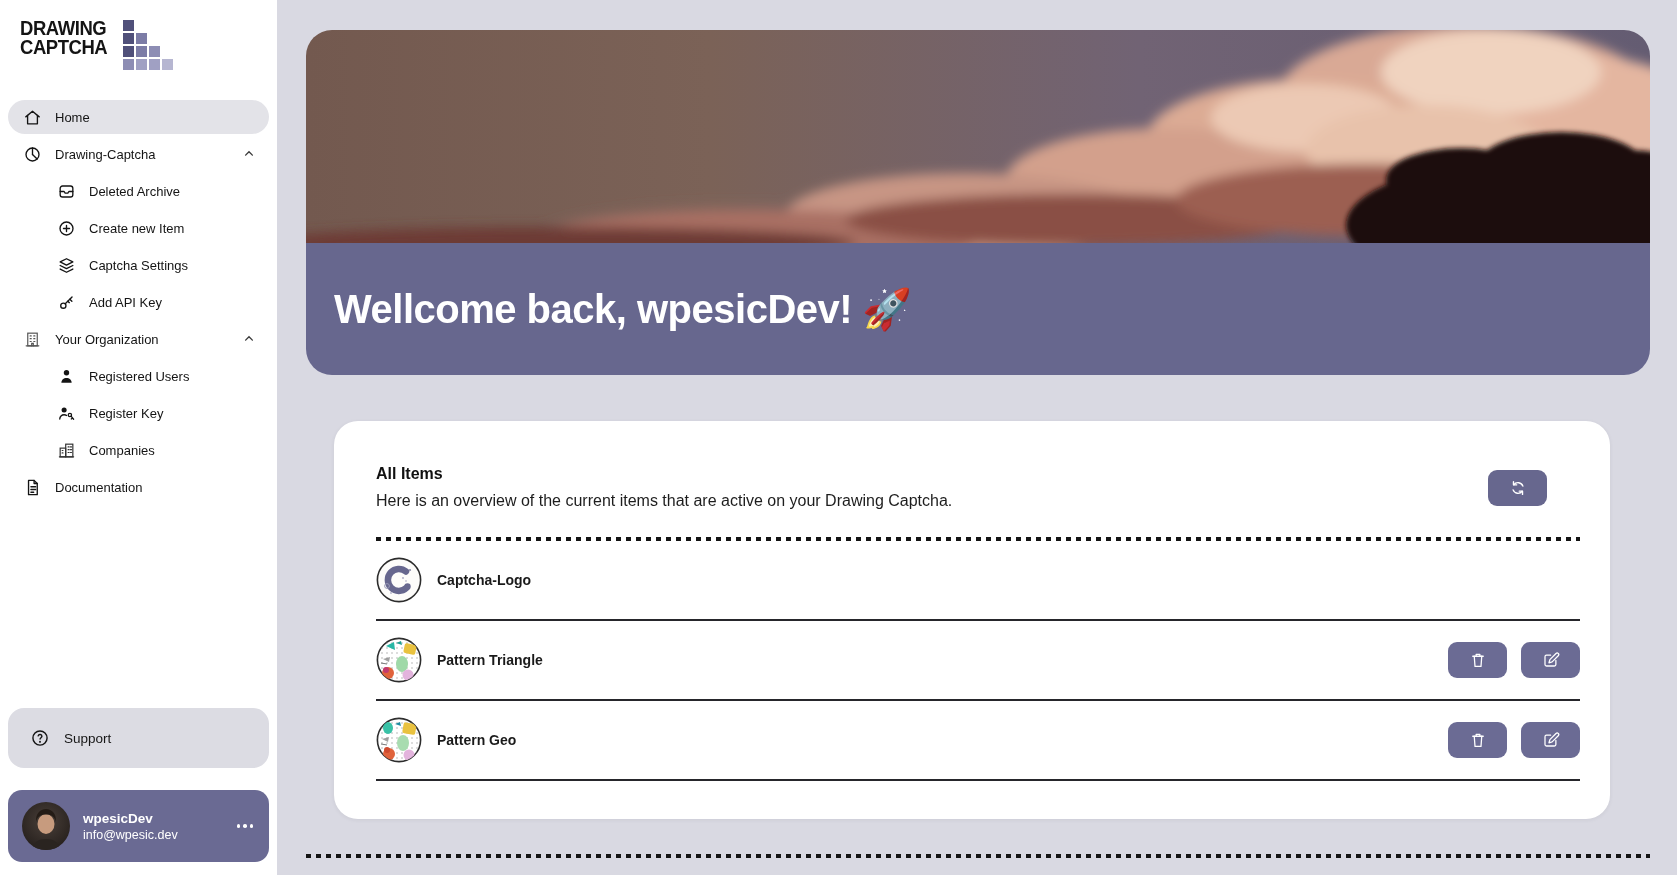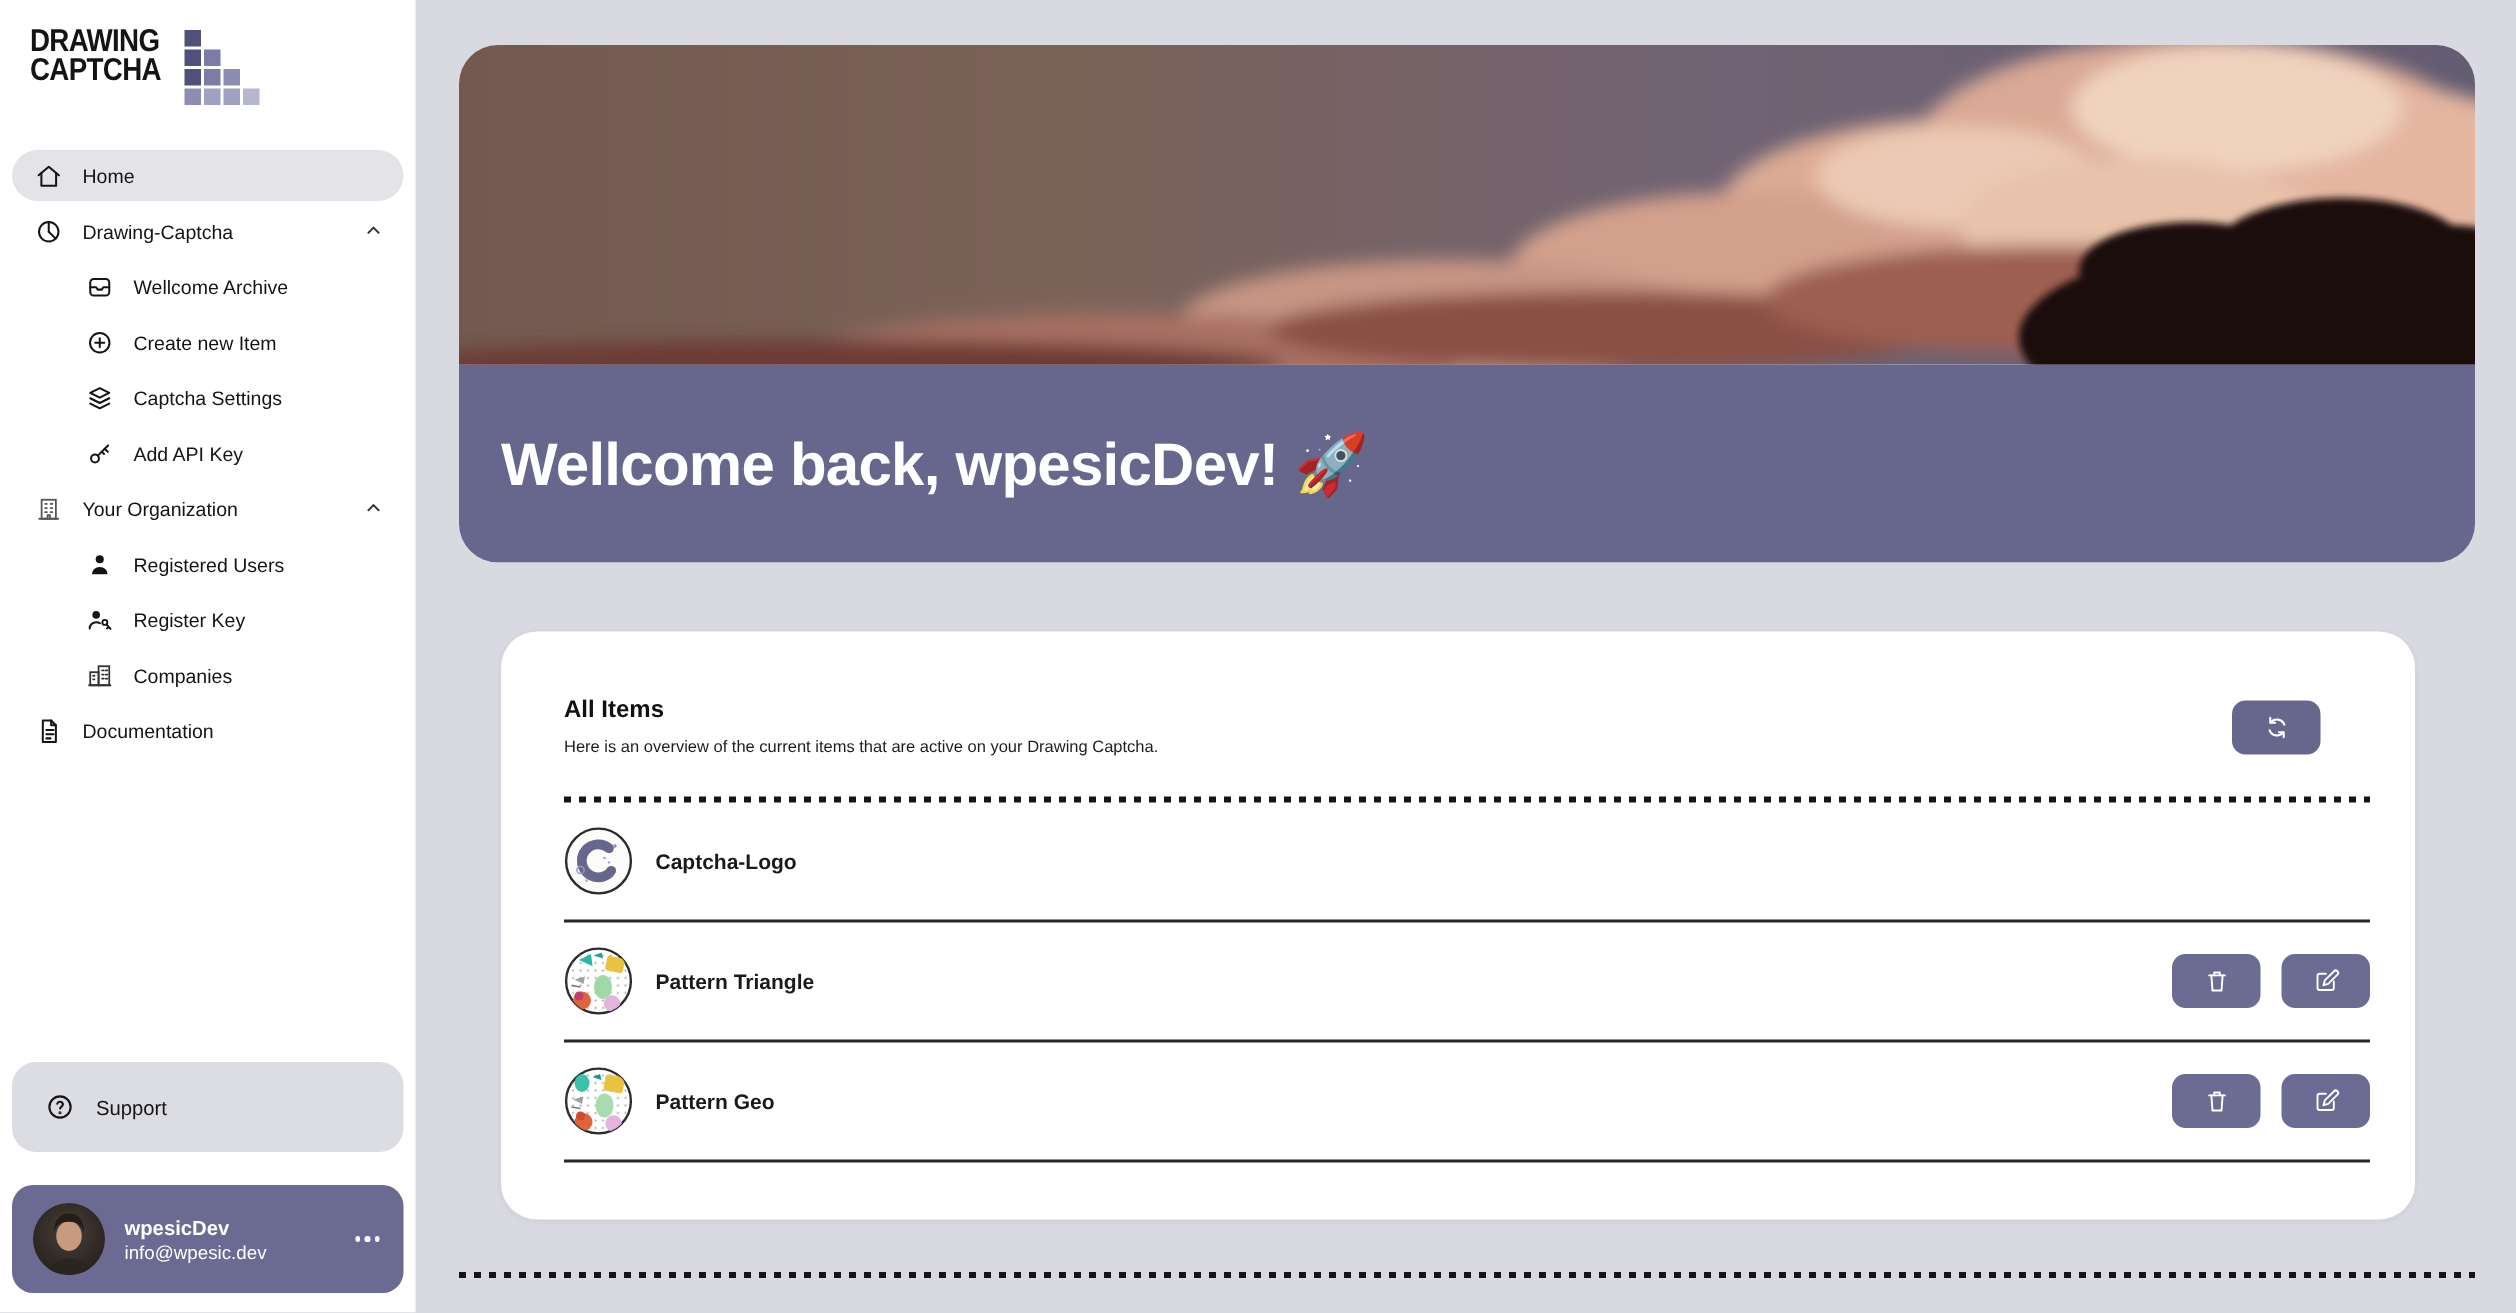--- a/index.html
+++ b/index.html
@@ -57,21 +57,21 @@
   .banner svg.sky{display:block;width:1344px;height:213px;}
   .banner-strip{height:132px;background:var(--accent);display:flex;align-items:center;padding:0 28px;}
   .hero-title{color:#fff;font-size:40px;font-weight:800;letter-spacing:-.5px;}
   .card{
     margin:46px 0 0 28px;width:1276px;border-radius:24px;background:#fff;
     padding:44px 30px 38px 42px;box-shadow:0 1px 4px rgba(40,40,60,.07);
   }
   .card-header{display:flex;align-items:center;}
   .card-titles{display:flex;flex-direction:column;gap:9px;}
   .card-title{font-size:16px;font-weight:800;color:#111;}
-  .card-sub{font-size:11px;color:#1d1d1d;}
+  .card-sub{font-size:16px;color:#1d1d1d;}
   .btn{
     width:59px;height:36px;border-radius:9px;background:var(--accent-btn);border:none;cursor:pointer;
     display:flex;align-items:center;justify-content:center;color:#fff;
   }
   .refresh-btn{margin-left:auto;margin-right:33px;background:var(--accent);}
   .dotted{height:4px;margin-top:27px;width:1204px;
     background:repeating-linear-gradient(90deg,#141414 0 5px,transparent 5px 10px);}
   .rows{width:1204px;}
   .item-row{display:flex;align-items:center;height:78px;gap:14px;}
   .item-row .thumb{width:46px;height:46px;border-radius:50%;flex:0 0 46px;}
@@ -140,21 +140,21 @@
       </span>
     </div>
 
     <div class="nav-item sub">
       <span class="ic">
         <svg width="19" height="19" viewBox="0 0 24 24" fill="none" stroke="#141414" stroke-width="1.7" stroke-linecap="round" stroke-linejoin="round">
             <rect x="4" y="5" width="16" height="14" rx="3"></rect>
             <path d="M4 12h5l1.3 2h3.4L15 12h5"></path>
           </svg>
       </span>
-      <span>Wellcome Archive</span>
+      <span>Deleted Archive</span>
     </div>
 
     <div class="nav-item sub">
       <span class="ic">
         <svg width="19" height="19" viewBox="0 0 24 24" fill="none" stroke="#141414" stroke-width="1.7" stroke-linecap="round">
             <circle cx="12" cy="12" r="8.2"></circle>
             <path d="M12 8.2v7.6M8.2 12h7.6"></path>
           </svg>
       </span>
       <span>Create new Item</span>

